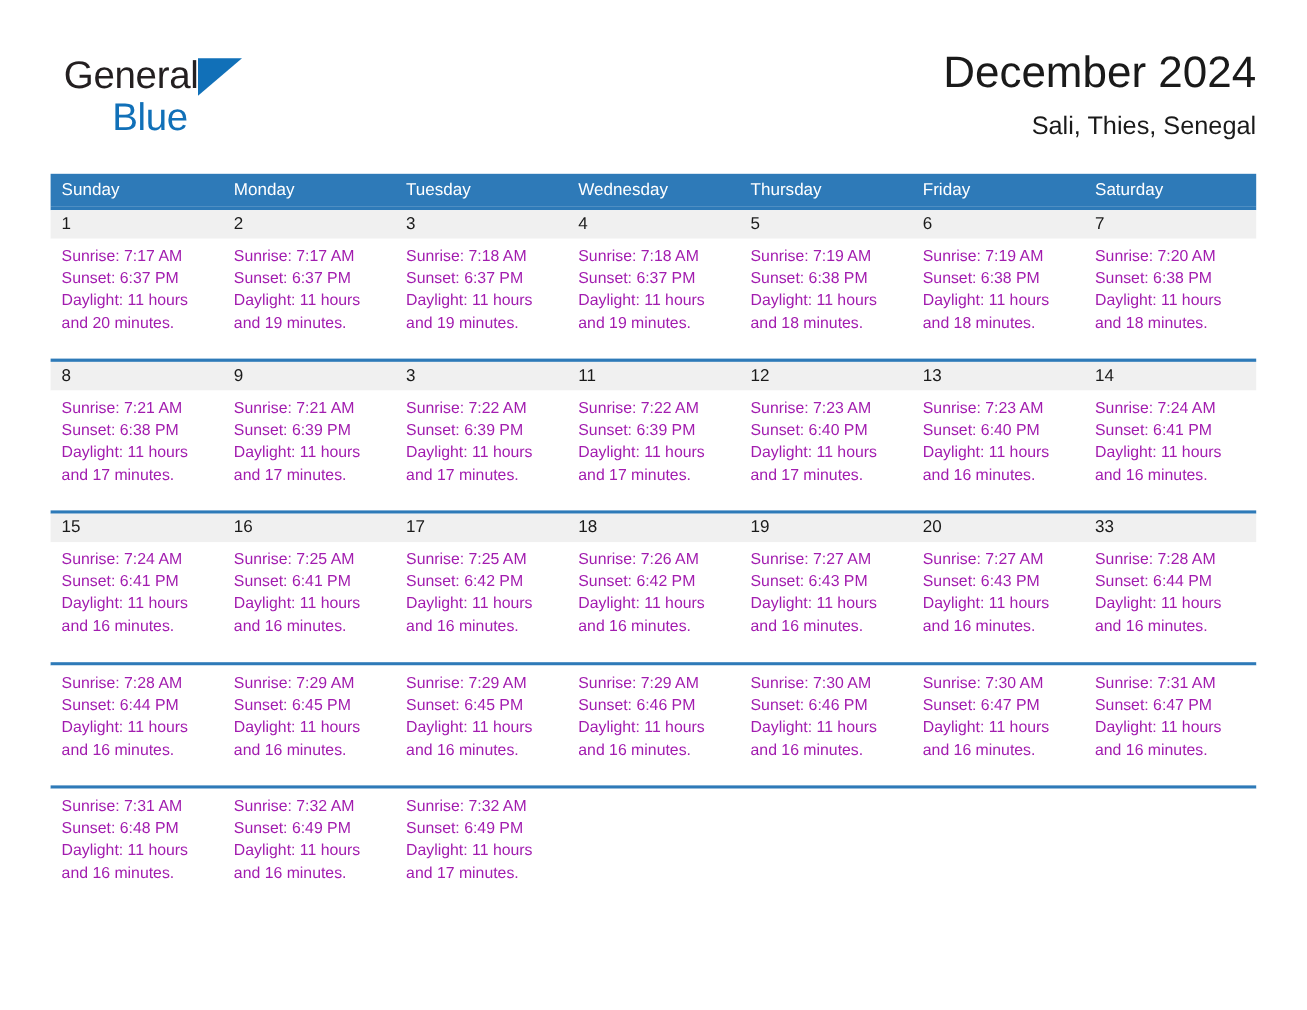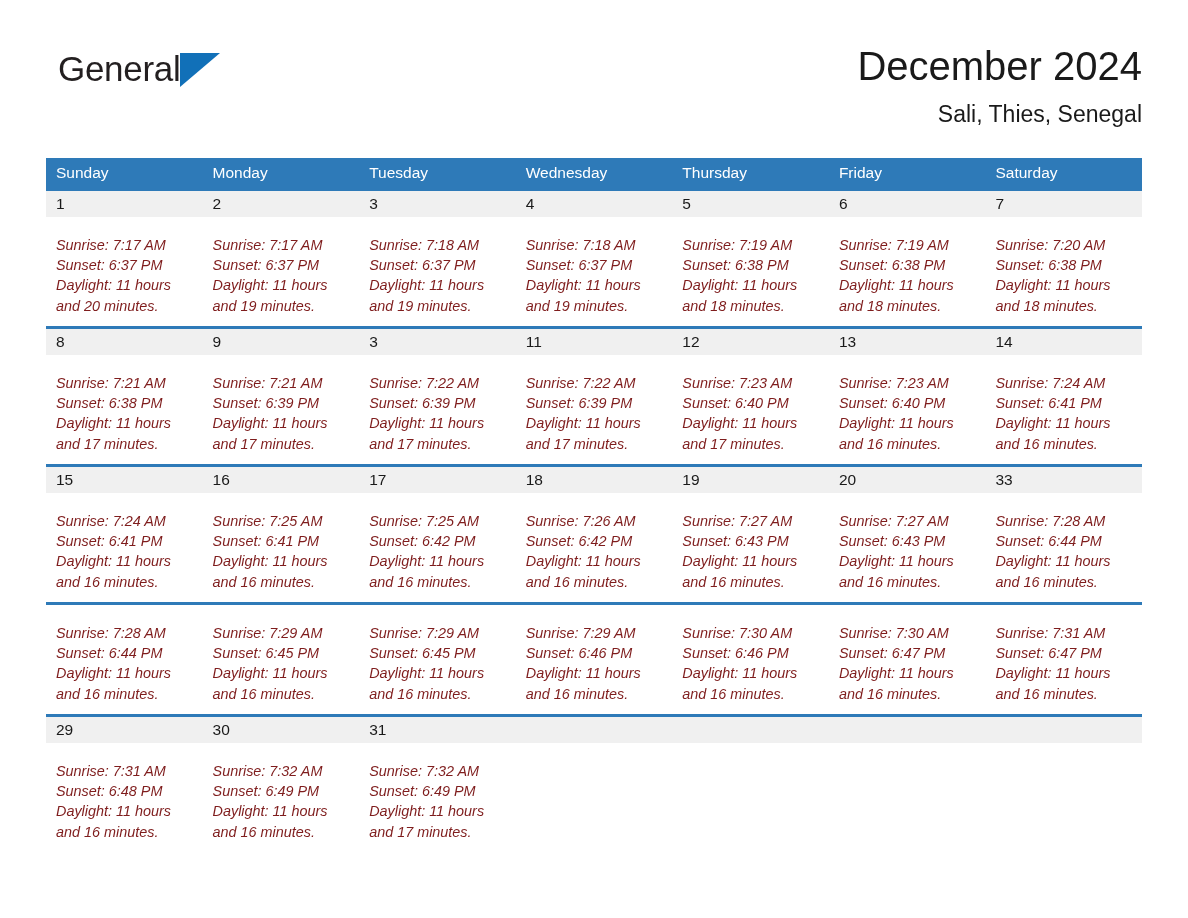--- a/index.html
+++ b/index.html
@@ -135,46 +135,48 @@
     box-sizing: border-box;
     color: #1a1a1a;
   }
   .detail-row {
     display: flex;
     background: #ffffff;
     height: 109px;
   }
   .detail {
     flex: 1 1 0;
-    padding: 18px 12px 0 10px;
+    padding: 6px 12px 0 10px;
     box-sizing: border-box;
     font-size: 14.4px;
     line-height: 20.2px;
-    color: #7f1d1d;
-    font-style: italic;
+    color: #a21caf;
   }
   .detail div {
     white-space: normal;
   }
   .week-last .detail-row {
     height: 112px;
   }
   .empty { }
 </style>
 </head>
 <body>
 
 <div class="page">
 
   <div class="header">
 
     <div class="logo">
       <div class="logo-row1">
         <span class="logo-general">General</span>
         <span class="logo-triangle"></span>
+      </div>
+      <div class="logo-row2">
+        <span class="logo-blue">Blue</span>
       </div>
     </div>
 
     <div class="title-block">
       <h1 class="cal-title">December 2024</h1>
       <h2 class="cal-subtitle">Sali, Thies, Senegal</h2>
     </div>
 
   </div>
 
@@ -399,29 +401,20 @@
         <div class="detail">
           <div>Sunrise: 7:31 AM</div>
           <div>Sunset: 6:47 PM</div>
           <div>Daylight: 11 hours</div>
           <div>and 16 minutes.</div>
         </div>
       </div>
     </div>
 
     <div class="week week-last">
-      <div class="daynum-row">
-        <div class="daynum">29</div>
-        <div class="daynum">30</div>
-        <div class="daynum">31</div>
-        <div class="daynum"></div>
-        <div class="daynum"></div>
-        <div class="daynum"></div>
-        <div class="daynum"></div>
-      </div>
       <div class="detail-row">
         <div class="detail">
           <div>Sunrise: 7:31 AM</div>
           <div>Sunset: 6:48 PM</div>
           <div>Daylight: 11 hours</div>
           <div>and 16 minutes.</div>
         </div>
         <div class="detail">
           <div>Sunrise: 7:32 AM</div>
           <div>Sunset: 6:49 PM</div>

